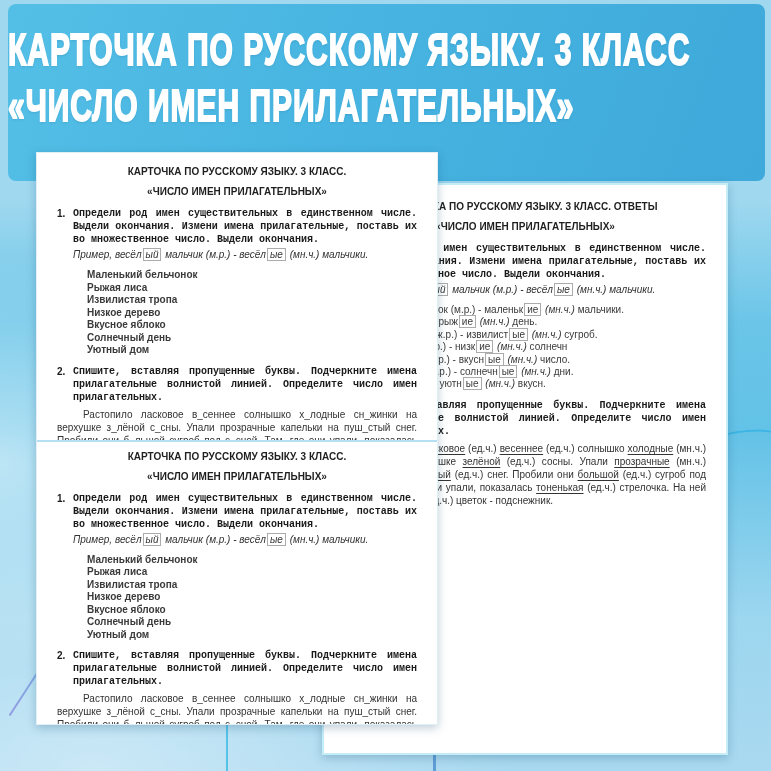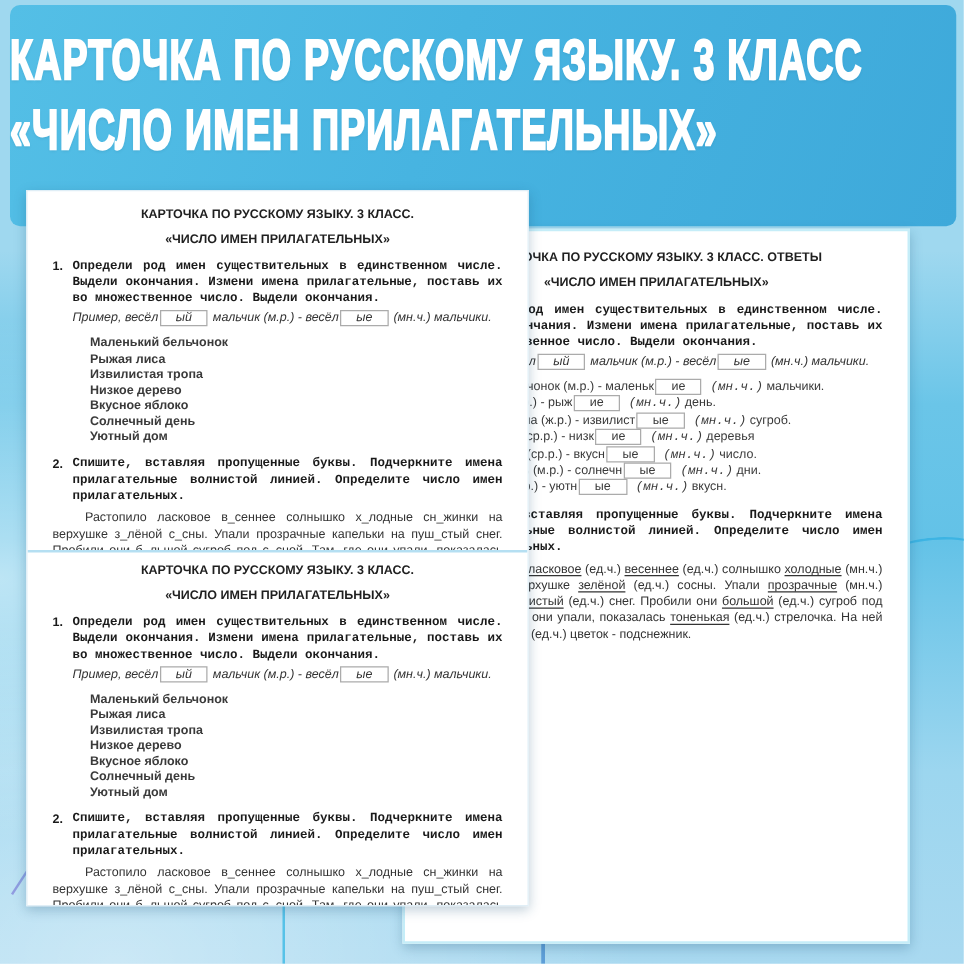--- a/index.html
+++ b/index.html
@@ -29,40 +29,40 @@
   .deco{position:absolute;z-index:0;}
   .deco-vline1{left:226px;top:722px;width:2px;height:49px;background:#57c2e8;}
   .deco-vline2{left:433px;top:754px;width:3px;height:17px;background:#5f9fd8;}
   .deco-curve{right:-16px;top:430px;width:80px;height:26px;border-top:2px solid #3db4e3;border-radius:50% / 14px;transform:rotate(-5deg);}
   .deco-diag{left:-20px;top:660px;width:130px;height:2px;background:linear-gradient(90deg,#8a8fdd,#5bb8e8);transform:rotate(-57deg);opacity:.85;}
   
   .page{position:absolute;background:#ffffff;box-sizing:border-box;
         box-shadow:0 3px 9px rgba(25,80,115,.28);}
   .page-answers{left:322px;top:183px;width:406px;height:572px;z-index:2;
         border:2px solid #c5edf8;padding:12px 20px;}
-  .page-cards{left:21px;top:152px;width:402px;height:573px;z-index:3;
+  .page-cards{left:36px;top:152px;width:402px;height:573px;z-index:3;
         border:1px solid #e0eef6;padding:4px 0 0 0;
         display:flex;flex-direction:column;overflow:hidden;}
   .card{flex:1 1 0;padding:5px 20px 4px 20px;overflow:hidden;}
   .divider{border-top:2px solid #b5dff2;margin:0;}
   
   .doc{font-size:10px;line-height:1.3;color:#3a3a3a;}
   .doc-title{text-align:center;font-weight:bold;color:#1f1f1f;margin:3px 0 7px;}
   .doc-sub{text-align:center;font-weight:bold;color:#1f1f1f;margin:0 0 9px;}
   .task{display:flex;gap:5px;font-weight:bold;color:#1a1a1a;margin:0 0 2px;}
   .task .no{flex:0 0 11px;}
   .task .tx{text-align:justify;font-family:Liberation Mono, monospace;}
   .example{font-style:italic;margin:1px 0 8px 16px;color:#333;}
-  .box{border:1px solid #ababab;padding:0 12px;margin:1px 1px;}
+  .box{border:1px solid #ababab;padding:0 2px;margin:1px 1px;}
   .items{margin:0 0 8px 30px;}
   .items .item{line-height:1.25;font-weight:bold;}
   .para{text-align:justify;text-indent:26px;margin-top:4px;color:#333;}
   .rows{margin:1px 0 8px 2px;}
   .rows .row{line-height:1.24;}
-  .it{font-style:italic;font-family:Liberation Mono, monospace;}
+  .it{font-style:italic;}
   .uline{text-decoration:underline;text-underline-offset:2px;}
 </style>
 </head>
 <body>
 
 <div class="deco deco-vline1"></div>
 <div class="deco deco-vline2"></div>
 <div class="deco deco-curve"></div>
 <div class="deco deco-diag"></div>
 
@@ -80,21 +80,21 @@
   </div>
   <div class="example"><span>Пример, весёл</span><span class="box">ый</span><span> мальчик (м.р.) - весёл</span><span class="box">ые</span><span> (мн.ч.) мальчики.</span></div>
   <div class="rows">
 
       <div class="row"><span>Маленький бельчонок (м.р.) - маленьк</span><span class="box">ие</span><span class="it"> (мн.ч.)</span><span> мальчики.</span></div>
 
       <div class="row"><span>Рыжая лиса (ж.р.) - рыж</span><span class="box">ие</span><span class="it"> (мн.ч.)</span><span> день.</span></div>
 
       <div class="row"><span>Извилистая тропа (ж.р.) - извилист</span><span class="box">ые</span><span class="it"> (мн.ч.)</span><span> сугроб.</span></div>
 
-      <div class="row"><span>Низкое дерево (ср.р.) - низк</span><span class="box">ие</span><span class="it"> (мн.ч.)</span><span> деревья</span></div>
+      <div class="row"><span>Низкое дерево (ср.р.) - низк</span><span class="box">ие</span><span class="it"> (мн.ч.)</span><span> солнечн</span></div>
 
       <div class="row"><span>Вкусное яблоко (ср.р.) - вкусн</span><span class="box">ые</span><span class="it"> (мн.ч.)</span><span> число.</span></div>
 
       <div class="row"><span>Солнечный день (м.р.) - солнечн</span><span class="box">ые</span><span class="it"> (мн.ч.)</span><span> дни.</span></div>
 
       <div class="row"><span>Уютный дом (м.р.) - уютн</span><span class="box">ые</span><span class="it"> (мн.ч.)</span><span> вкусн.</span></div>
     </div>
   <div class="task">
     <span class="no">2.</span>
     <span class="tx">Спишите, вставляя пропущенные буквы. Подчеркните имена прилагательные волнистой линией. Определите число имен прилагательных.</span>

